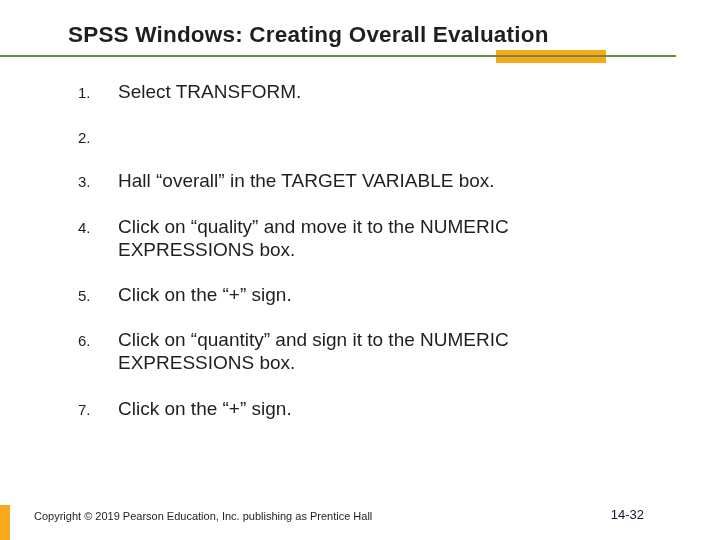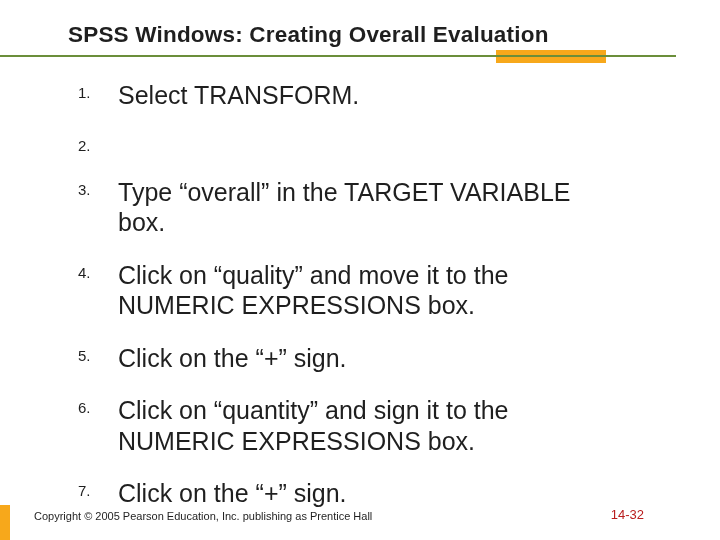--- a/index.html
+++ b/index.html
@@ -67,38 +67,38 @@
   .item.gap-small { margin-bottom: 22px; }
   .item.gap-mid   { margin-bottom: 22px; }
   .item.gap-big   { margin-bottom: 22px; }
   .num {
     width: 40px;
     flex: 0 0 40px;
     font-size: 15px;
     padding-top: 4px;
   }
   .txt {
-    font-size: 25px;
+    font-size: 19px;
     font-weight: normal;
   }
   .copyright {
     position: absolute;
     left: 34px;
     bottom: 18px;
     font-size: 11px;
     font-family: Arial, sans-serif;
     color: #1f1f1f;
   }
   .pagenum {
     position: absolute;
     right: 32px;
     bottom: 18px;
     font-size: 13px;
     font-family: Arial, sans-serif;
-    color: #b91c1c;
+    color: #0f172a;
   }
 </style>
 </head>
 <body>
 
 <div class="slide">
 
   <div class="title">SPSS Windows: Creating Overall Evaluation</div>
 
   <div class="accent-orange"></div>
@@ -110,21 +110,21 @@
       <div class="num">1.</div>
       <div class="txt">Select TRANSFORM.</div>
     </div>
 
     <div class="item gap-small">
       <div class="num">2.</div>
     </div>
 
     <div class="item gap-mid">
       <div class="num">3.</div>
-      <div class="txt">Type “overall” in the TARGET VARIABLE box.</div>
+      <div class="txt">Hall “overall” in the TARGET VARIABLE box.</div>
     </div>
 
     <div class="item gap-big">
       <div class="num">4.</div>
       <div class="txt">Click on “quality” and move it to the NUMERIC EXPRESSIONS box.</div>
     </div>
 
     <div class="item gap-small">
       <div class="num">5.</div>
       <div class="txt">Click on the “+” sign.</div>
@@ -137,16 +137,16 @@
 
     <div class="item">
       <div class="num">7.</div>
       <div class="txt">Click on the “+” sign.</div>
     </div>
 
   </div>
 
   <div class="accent-orange-left"></div>
 
-  <div class="copyright">Copyright © 2005 Pearson Education, Inc. publishing as Prentice Hall</div>
+  <div class="copyright">Copyright © 2019 Pearson Education, Inc. publishing as Prentice Hall</div>
   <div class="pagenum">14-32</div>
 
 </div>
 
 </body></html>

